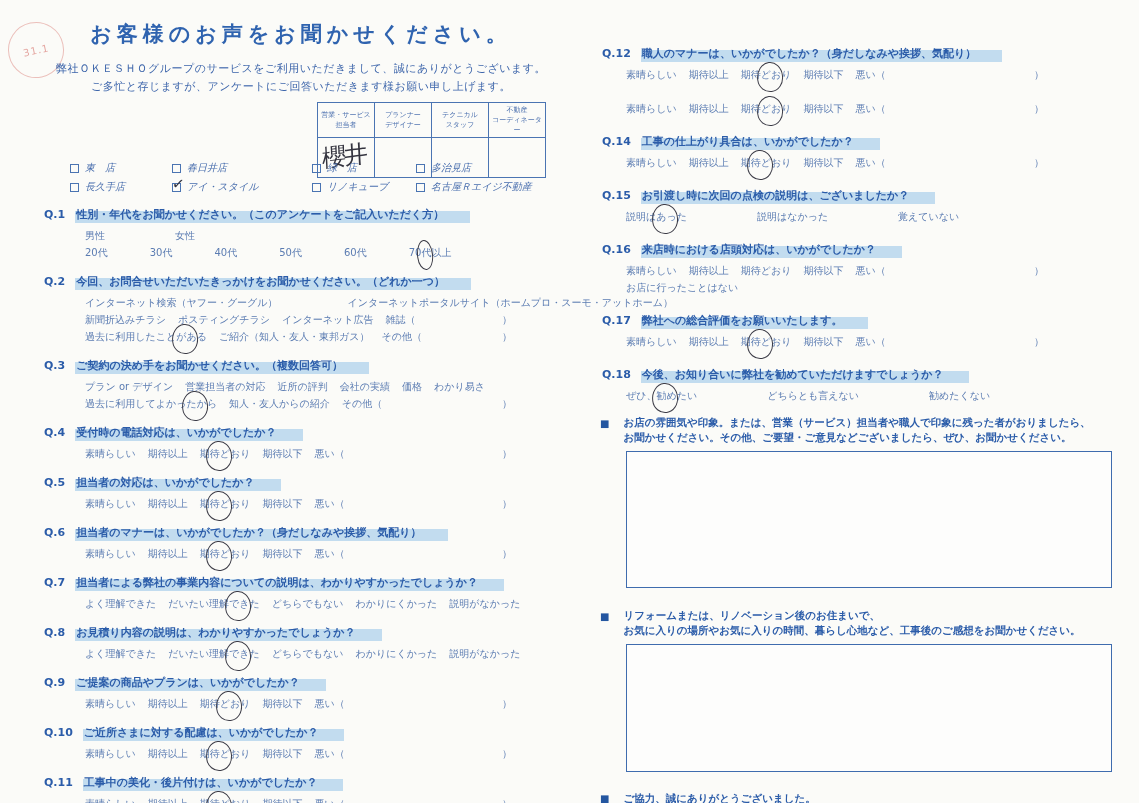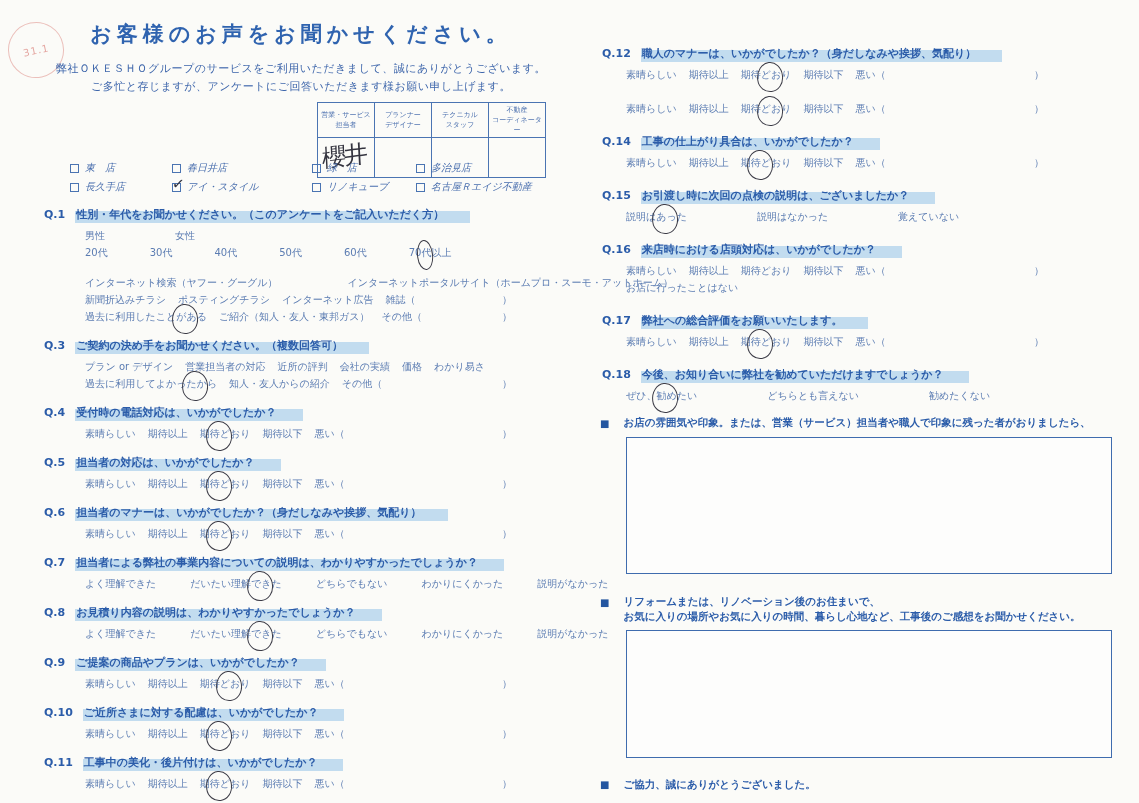--- a/index.html
+++ b/index.html
@@ -74,21 +74,21 @@
     padding:0 26px 2px 1px;
   }
   .optrow {
     display:flex; align-items:baseline; gap:12px;
     padding-left:45px; padding-right:50px;
     font-size:10px; line-height:17px; color:#5b7cb2; white-space:nowrap;
   }
   .col-right .optrow { padding-left:28px; padding-right:95px; }
   .optrow.g-lg { gap:70px; }
   .optrow.g-age { gap:42px; }
-  .optrow.g-und { gap:34px; }
+  .optrow.g-und { gap:12px; }
   .farparen { margin-left:auto; }
 
   
   .circw { position:relative; display:inline-block; }
   .circw::after {
     content:""; position:absolute; left:-4px; right:-2px; top:-4px; bottom:-9px;
     border:1.5px solid #3b3b46;
     border-radius:52% 48% 50% 50% / 55% 50% 50% 45%;
     transform:rotate(-7deg);
     pointer-events:none;
@@ -205,20 +205,21 @@
         <div class="optrow g-age">
           <span class="opt">20代</span>
           <span class="opt">30代</span>
           <span class="opt">40代</span>
           <span class="opt">50代</span>
           <span class="opt">60代</span>
           <span class="opt"><span>70</span><span class="circw">代</span><span>以上</span></span>
         </div>
       </div>
       <div class="q">
+        <div class="qhead"><span class="qnum">Q.2</span><span class="hl">今回、お問合せいただいたきっかけをお聞かせください。（どれか一つ）</span></div>
         <div class="optrow g-lg">
           <span class="opt">インターネット検索（ヤフー・グーグル）</span>
           <span class="opt">インターネットポータルサイト（ホームプロ・スーモ・アットホーム）</span>
         </div>
         <div class="optrow">
           <span class="opt">新聞折込みチラシ</span>
           <span class="opt">ポスティングチラシ</span>
           <span class="opt">インターネット広告</span>
           <span class="opt">雑誌（</span>
           <span class="farparen">）</span>
@@ -413,20 +414,21 @@
         </div>
       </div>
     </div>
 
   <div class="comments">
 
     <div class="c-head">
       <span class="bullet">■</span>
       <span class="c-lines">
         <span style="display:block">お店の雰囲気や印象。または、営業（サービス）担当者や職人で印象に残った者がおりましたら、</span>
+        <span style="display:block">お聞かせください。その他、ご要望・ご意見などございましたら、ぜひ、お聞かせください。</span>
       </span>
     </div>
     <div class="c-box b1"></div>
 
     <div class="c-head">
       <span class="bullet">■</span>
       <span class="c-lines">
         <span style="display:block">リフォームまたは、リノベーション後のお住まいで、</span>
         <span style="display:block">お気に入りの場所やお気に入りの時間、暮らし心地など、工事後のご感想をお聞かせください。</span>
       </span>

